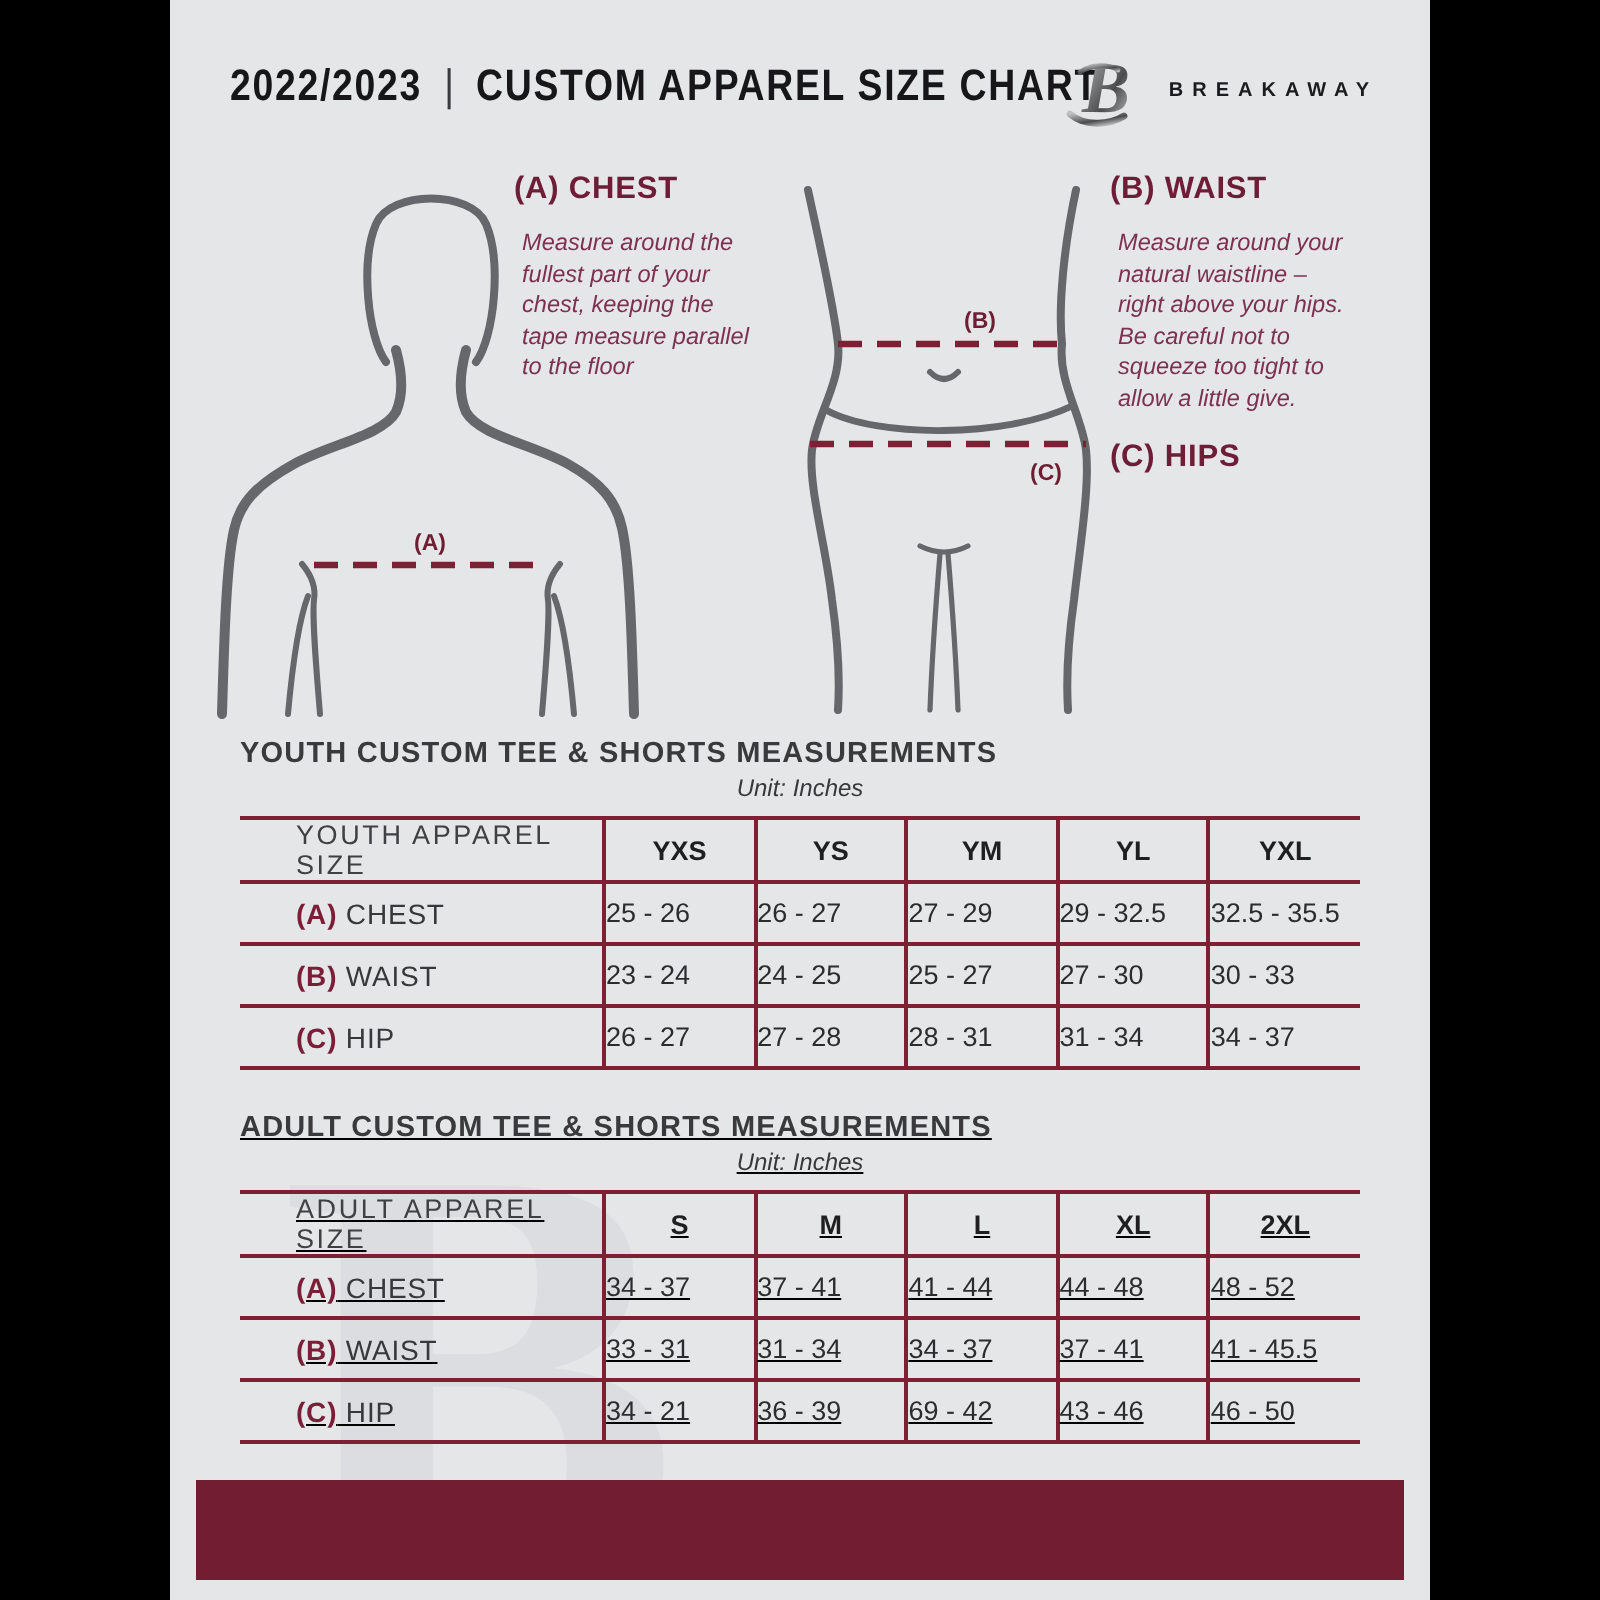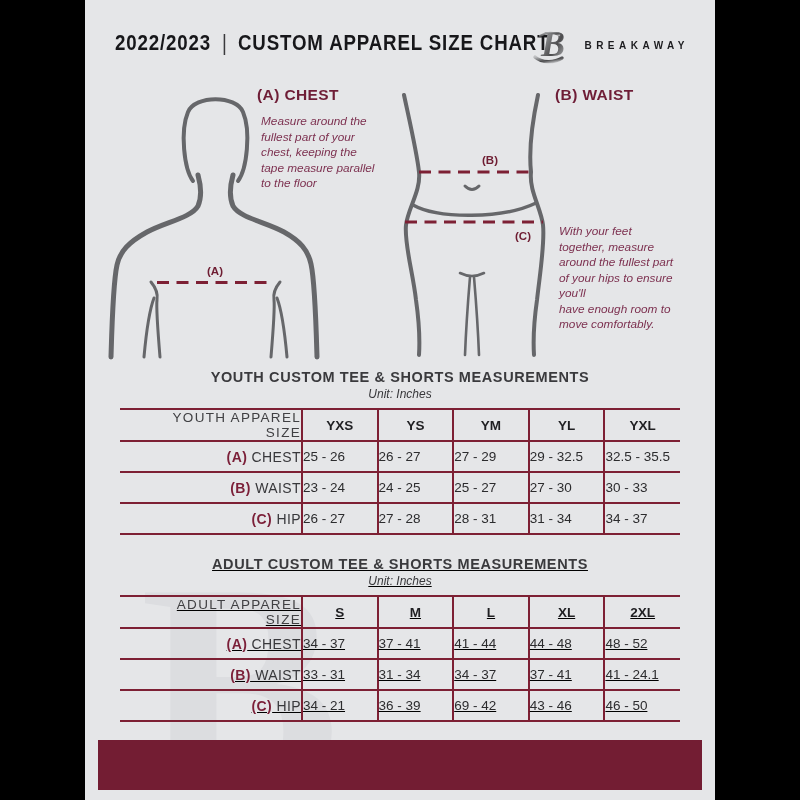--- a/index.html
+++ b/index.html
@@ -18,33 +18,33 @@
   .hdr-sep{font-size:22px;font-weight:400;color:#3a3a3d;}
   .hdr-right{position:absolute;right:26px;top:24px;display:flex;align-items:center;gap:12px;z-index:2;}
   .brand{font-size:10px;font-weight:700;color:#1c1c1f;letter-spacing:4.5px;white-space:nowrap;}
   
   .abs{position:absolute;z-index:1;}
   .guide-head{font-size:15.5px;font-weight:700;color:#6e1d36;letter-spacing:.4px;margin:0 0 10px 0;}
   .guide-desc{font-size:11.8px;font-style:italic;color:#7d3150;line-height:15.5px;
               white-space:pre-line;margin:4px;}
   
   .tbl-section{position:absolute;left:35px;width:560px;z-index:1;}
-  .tbl-title{text-align:center;font-size:14.5px;font-weight:700;color:#3a3a3d;
+  .tbl-title{font-size:14.5px;font-weight:700;color:#3a3a3d;
              letter-spacing:.6px;margin:0;}
   .tbl-unit{text-align:center;font-size:12px;font-style:italic;color:#38383b;margin:2px 0 7px 0;}
   table{border-collapse:collapse;width:560px;table-layout:fixed;}
   col.c0{width:182px;} col.cs{width:75.6px;}
   thead tr{border-top:2px solid #7d2034;}
   tr{border-bottom:2px solid #7d2034;}
   th+th,td+td{border-left:2px solid #7d2034;}
   th,td{height:29px;padding:0;font-size:13.5px;color:#2c2c2e;
         font-weight:400;vertical-align:middle;}
   th.labelcol{font-weight:400;font-size:13.5px;color:#404043;letter-spacing:1.3px;}
   th.szcol{font-weight:700;color:#1f1f22;}
-  .labelcol{text-align:right;padding-left:28px;}
+  .labelcol{text-align:left;padding-left:28px;}
   td.labelcol{font-size:14px;color:#38383b;letter-spacing:.4px;}
   .key{color:#7b1f38;font-weight:700;}
   
   .footer-band{position:absolute;left:13px;top:740px;width:604px;height:50px;
                background:#731d33;z-index:1;}
   svg text.fig-label{font-family:"Liberation Sans",sans-serif;font-size:11.5px;
                      font-weight:700;fill:#6e1d32;}
 </style>
 </head>
 <body>
@@ -105,30 +105,30 @@
     <path d="M77 184 C 75 208 73 236 72 262" stroke-width="2.6"></path>
     <path d="M81 184 C 83 208 85 236 86 262" stroke-width="2.6"></path>
     <path d="M26 79 L 138 79" stroke="#7d2034" stroke-width="3.2" stroke-dasharray="12 7.5" stroke-linecap="butt"></path>
     <path d="M12 129 L 150 129" stroke="#7d2034" stroke-width="3.2" stroke-dasharray="12 7.5" stroke-linecap="butt"></path>
     <text class="fig-label" x="97" y="71" text-anchor="middle" stroke="none">(B)</text>
     <text class="fig-label" x="130" y="147" text-anchor="middle" stroke="none">(C)</text>
   </svg>
 
   <div class="abs" style="left:470px;top:86px;width:145px;">
     <p class="guide-head">(B) WAIST</p>
+    <p class="guide-desc">Measure around your
+natural waistline –
+right above your hips.
+Be careful not to
+squeeze too tight to
+allow a little give.</p>
   </div>
 
   <div class="abs" style="left:470px;top:220px;width:150px;">
-    <p class="guide-desc">With your feet
-together, measure
-around the fullest part
-of your hips to ensure
-you'll
-have enough room to
-move comfortably.</p>
+    <p class="guide-head">(C) HIPS</p>
   </div>
 
   <div class="tbl-section" style="top:369px;">
     <p class="tbl-title">YOUTH CUSTOM TEE &amp; SHORTS MEASUREMENTS</p>
     <p class="tbl-unit">Unit: Inches</p>
     <table id="youth-table">
       <colgroup>
           <col class="c0">
           <col class="cs">
           <col class="cs">
@@ -205,21 +205,21 @@
             <td>41 - 44</td>
             <td>44 - 48</td>
             <td>48 - 52</td>
           </tr>
           <tr>
             <td class="labelcol"><span class="key">(B)</span> WAIST</td>
             <td>33 - 31</td>
             <td>31 - 34</td>
             <td>34 - 37</td>
             <td>37 - 41</td>
-            <td>41 - 24.1</td>
+            <td>41 - 45.5</td>
           </tr>
           <tr>
             <td class="labelcol"><span class="key">(C)</span> HIP</td>
             <td>34 - 21</td>
             <td>36 - 39</td>
             <td>69 - 42</td>
             <td>43 - 46</td>
             <td>46 - 50</td>
           </tr>
         </tbody>

